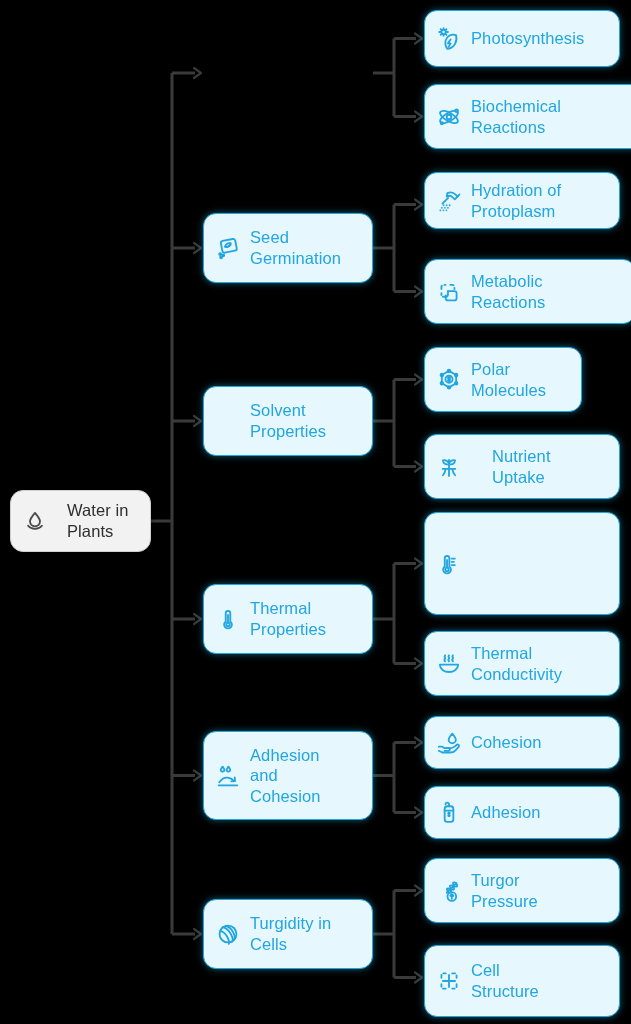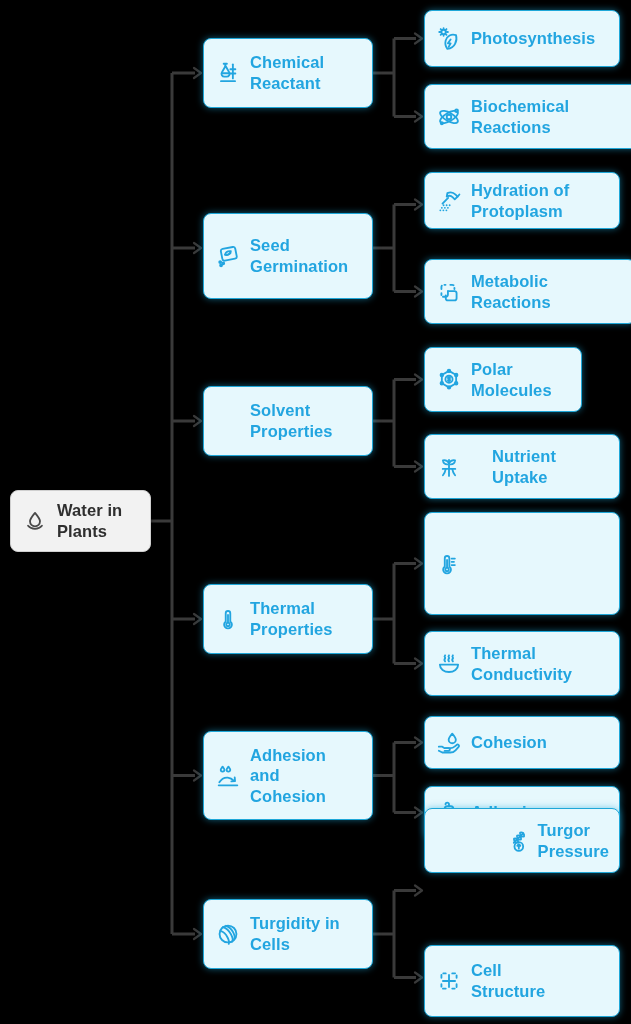--- a/index.html
+++ b/index.html
@@ -23,24 +23,23 @@
     top: 0;
     width: 631px;
     height: 1024px;
     pointer-events: none;
   }
   .node {
     position: absolute;
     box-sizing: border-box;
     display: flex;
     align-items: center;
-    border-radius: 8px;
+    border-radius: 13px;
     padding: 6px 10px 6px 11px;
     gap: 9px;
-    font-weight: bold;
   }
   .node .ico {
     flex: 0 0 auto;
     width: 26px;
     height: 26px;
     display: flex;
     align-items: center;
     justify-content: center;
   }
   .node .ico svg {
@@ -55,20 +54,21 @@
     white-space: pre-line;
   }
   
   .node.root {
     background: #f2f2f2;
     border: 1px solid #cfcfcf;
     box-shadow: 0 2px 5px rgba(0,0,0,0.55);
   }
   .node.root .lbl {
     color: #2f2f2f;
+    margin-left: 10px;
   }
   .node.root .ico svg {
     stroke: #4a4a4a;
   }
   
   .node.cyan {
     background: #e6f8fd;
     border: 1.6px solid #1ea7d8;
     box-shadow: 0 0 7px rgba(30,167,216,0.55);
   }
@@ -147,34 +147,20 @@
     <span class="ico">
       <svg class="iconsvg" viewBox="0 0 24 24">
         <path d="M12 4.5c-2.8 3.3-4.6 5.6-4.6 7.8a4.6 4.6 0 0 0 9.2 0c0-2.2-1.8-4.5-4.6-7.8z"></path>
         <path d="M5.6 16.4c1.6 1.9 3.8 2.9 6.4 2.9s4.8-1 6.4-2.9"></path>
       </svg>
     </span>
     <span class="lbl">Water in
 Plants</span>
   </div>
 
-<div class="node cyan" style="left: 203px; top: 38px; width: 170px; height: 70px;">
-      <span class="ico">
-        <svg class="iconsvg" viewBox="0 0 24 24">
-          <path d="M8 3.5h3M9.5 3.5v2.2"></path>
-          <path d="M7.2 12.2h6.1"></path>
-          <path d="M9.6 5.7 6.4 11.3a2.7 2.7 0 0 0 2.3 4.1h2.1a2.7 2.7 0 0 0 2.3-4.1L9.9 5.7z"></path>
-          <path d="M16.5 4v13"></path>
-          <path d="M14.2 8.5h4.6M14.2 12.5h4.6"></path>
-          <path d="M5.5 19.5h13"></path>
-        </svg>
-      </span>
-      <span class="lbl">Chemical
-Reactant</span>
-    </div>
     <div class="node cyan" style="left: 424px; top: 10px; width: 196px; height: 57px;">
       <span class="ico">
         <svg class="iconsvg" viewBox="0 0 24 24">
           <circle cx="7" cy="5.5" r="2"></circle>
           <path d="M7 2v1M7 8v1M4 5.5H3M11 5.5h-1M5 3.5 4.3 2.8M9 7.5l.7.7M9 3.5l.7-.7M5 7.5l-.7.7"></path>
           <path d="M18.5 8.5c-4.2-1.6-8.5.6-9.6 5-1 4.3 1.6 7.6 1.6 7.6s5.1-.6 7.1-4.6c1.4-2.8 1.5-6 .9-8z"></path>
           <path d="M13.5 12.5 11 16h2.5l-1.8 3.3"></path>
         </svg>
       </span>
       <span class="lbl">Photosynthesis</span>
@@ -185,21 +171,21 @@
           <circle cx="12" cy="12" r="2.1"></circle>
           <ellipse cx="12" cy="12" rx="9.2" ry="3.8" transform="rotate(30 12 12)"></ellipse>
           <ellipse cx="12" cy="12" rx="9.2" ry="3.8" transform="rotate(-30 12 12)"></ellipse>
           <circle cx="19" cy="6.2" r="1.3"></circle>
           <circle cx="5.4" cy="17.8" r="1"></circle>
         </svg>
       </span>
       <span class="lbl">Biochemical
 Reactions</span>
     </div>
-    <div class="node cyan" style="left: 203px; top: 213px; width: 170px; height: 86px;">
+    <div class="node cyan" style="left: 203px; top: 213px; width: 170px; height: 70px;">
       <span class="ico">
         <svg class="iconsvg" viewBox="0 0 24 24">
           <rect x="6" y="4.5" width="13.5" height="11" rx="2" transform="rotate(-11 12.7 10)"></rect>
           <path d="M14.6 7.6c-2.6-.3-4.7 1-5.3 3.2 2.4.9 4.6-.3 5.3-3.2z"></path>
           <path d="M9.3 10.8c1.7.3 3.4-.1 5-1.6"></path>
           <circle cx="4.8" cy="17.6" r=".9"></circle>
           <circle cx="7.6" cy="18.8" r=".9"></circle>
           <circle cx="5.6" cy="20.6" r=".9"></circle>
         </svg>
       </span>
@@ -340,21 +326,21 @@
         <svg class="iconsvg" viewBox="0 0 24 24">
           <circle cx="12" cy="12" r="7.8"></circle>
           <path d="M7.4 5.6c2.6.8 5.8 3.6 7.4 6.8s1.8 5.5 1.2 6.6"></path>
           <path d="M5 9.2c2.4.7 5.2 3.2 6.6 6s1.6 4.9 1.1 5.9"></path>
           <path d="M10.2 4.4c2.4.8 5.2 3.3 6.6 6.1s1.6 4.9 1 5.9"></path>
         </svg>
       </span>
       <span class="lbl">Turgidity in
 Cells</span>
     </div>
-    <div class="node cyan" style="left: 424px; top: 808px; width: 196px; height: 65px; justify-content: flex-end;">
+    <div class="node cyan" style="left: 424px; top: 858px; width: 196px; height: 65px;">
       <span class="ico">
         <svg class="iconsvg" viewBox="0 0 24 24">
           <path d="M18.8 4.8 10 13.6"></path>
           <path d="M15.8 4.2c1.1-.3 2.3.1 2.9.7s1 1.8.7 2.9c-1.1.3-2.3-.1-2.9-.7s-1-1.8-.7-2.9z"></path>
           <path d="M13 7c1.1-.3 2.3.1 2.9.7s1 1.8.7 2.9c-1.1.3-2.3-.1-2.9-.7S12.7 8.1 13 7z"></path>
           <path d="M10.2 9.8c1.1-.3 2.3.1 2.9.7s1 1.8.7 2.9c-1.1.3-2.3-.1-2.9-.7s-1-1.8-.7-2.9z"></path>
           <circle cx="14.6" cy="17" r="4"></circle>
           <path d="M14.6 19v-4M14.6 15l-1.4 1.4M14.6 15l1.4 1.4"></path>
         </svg>
       </span>

